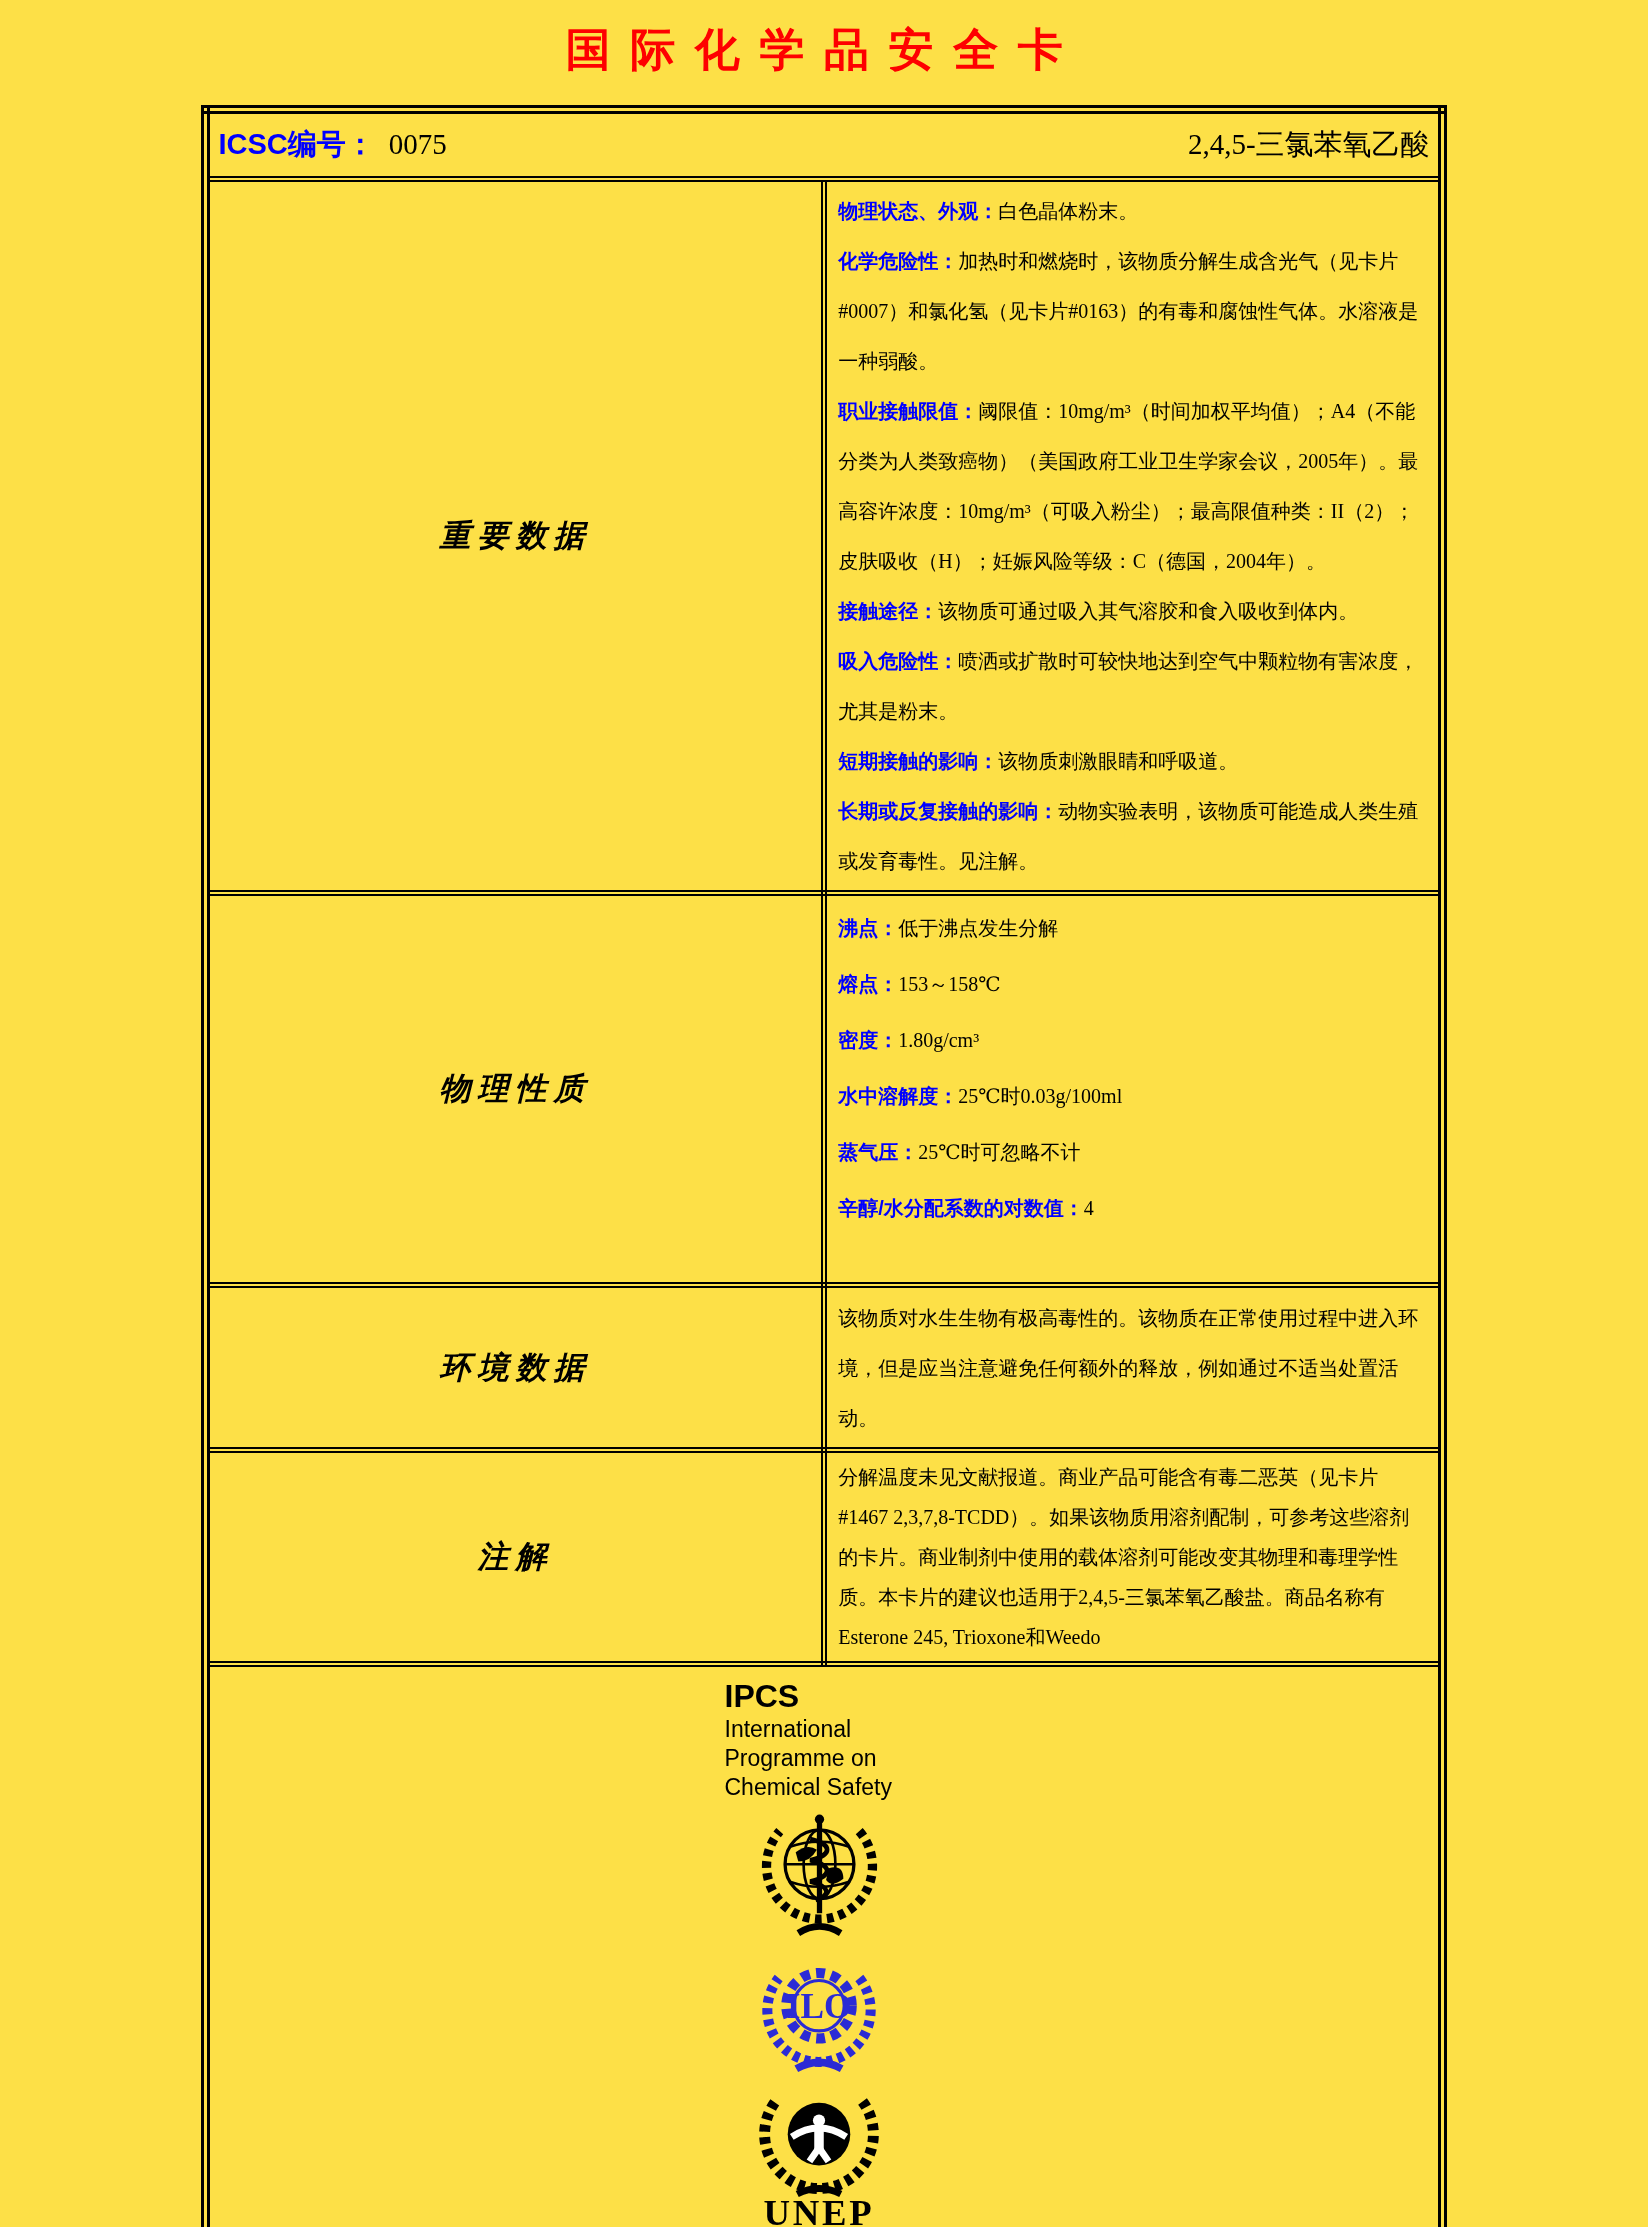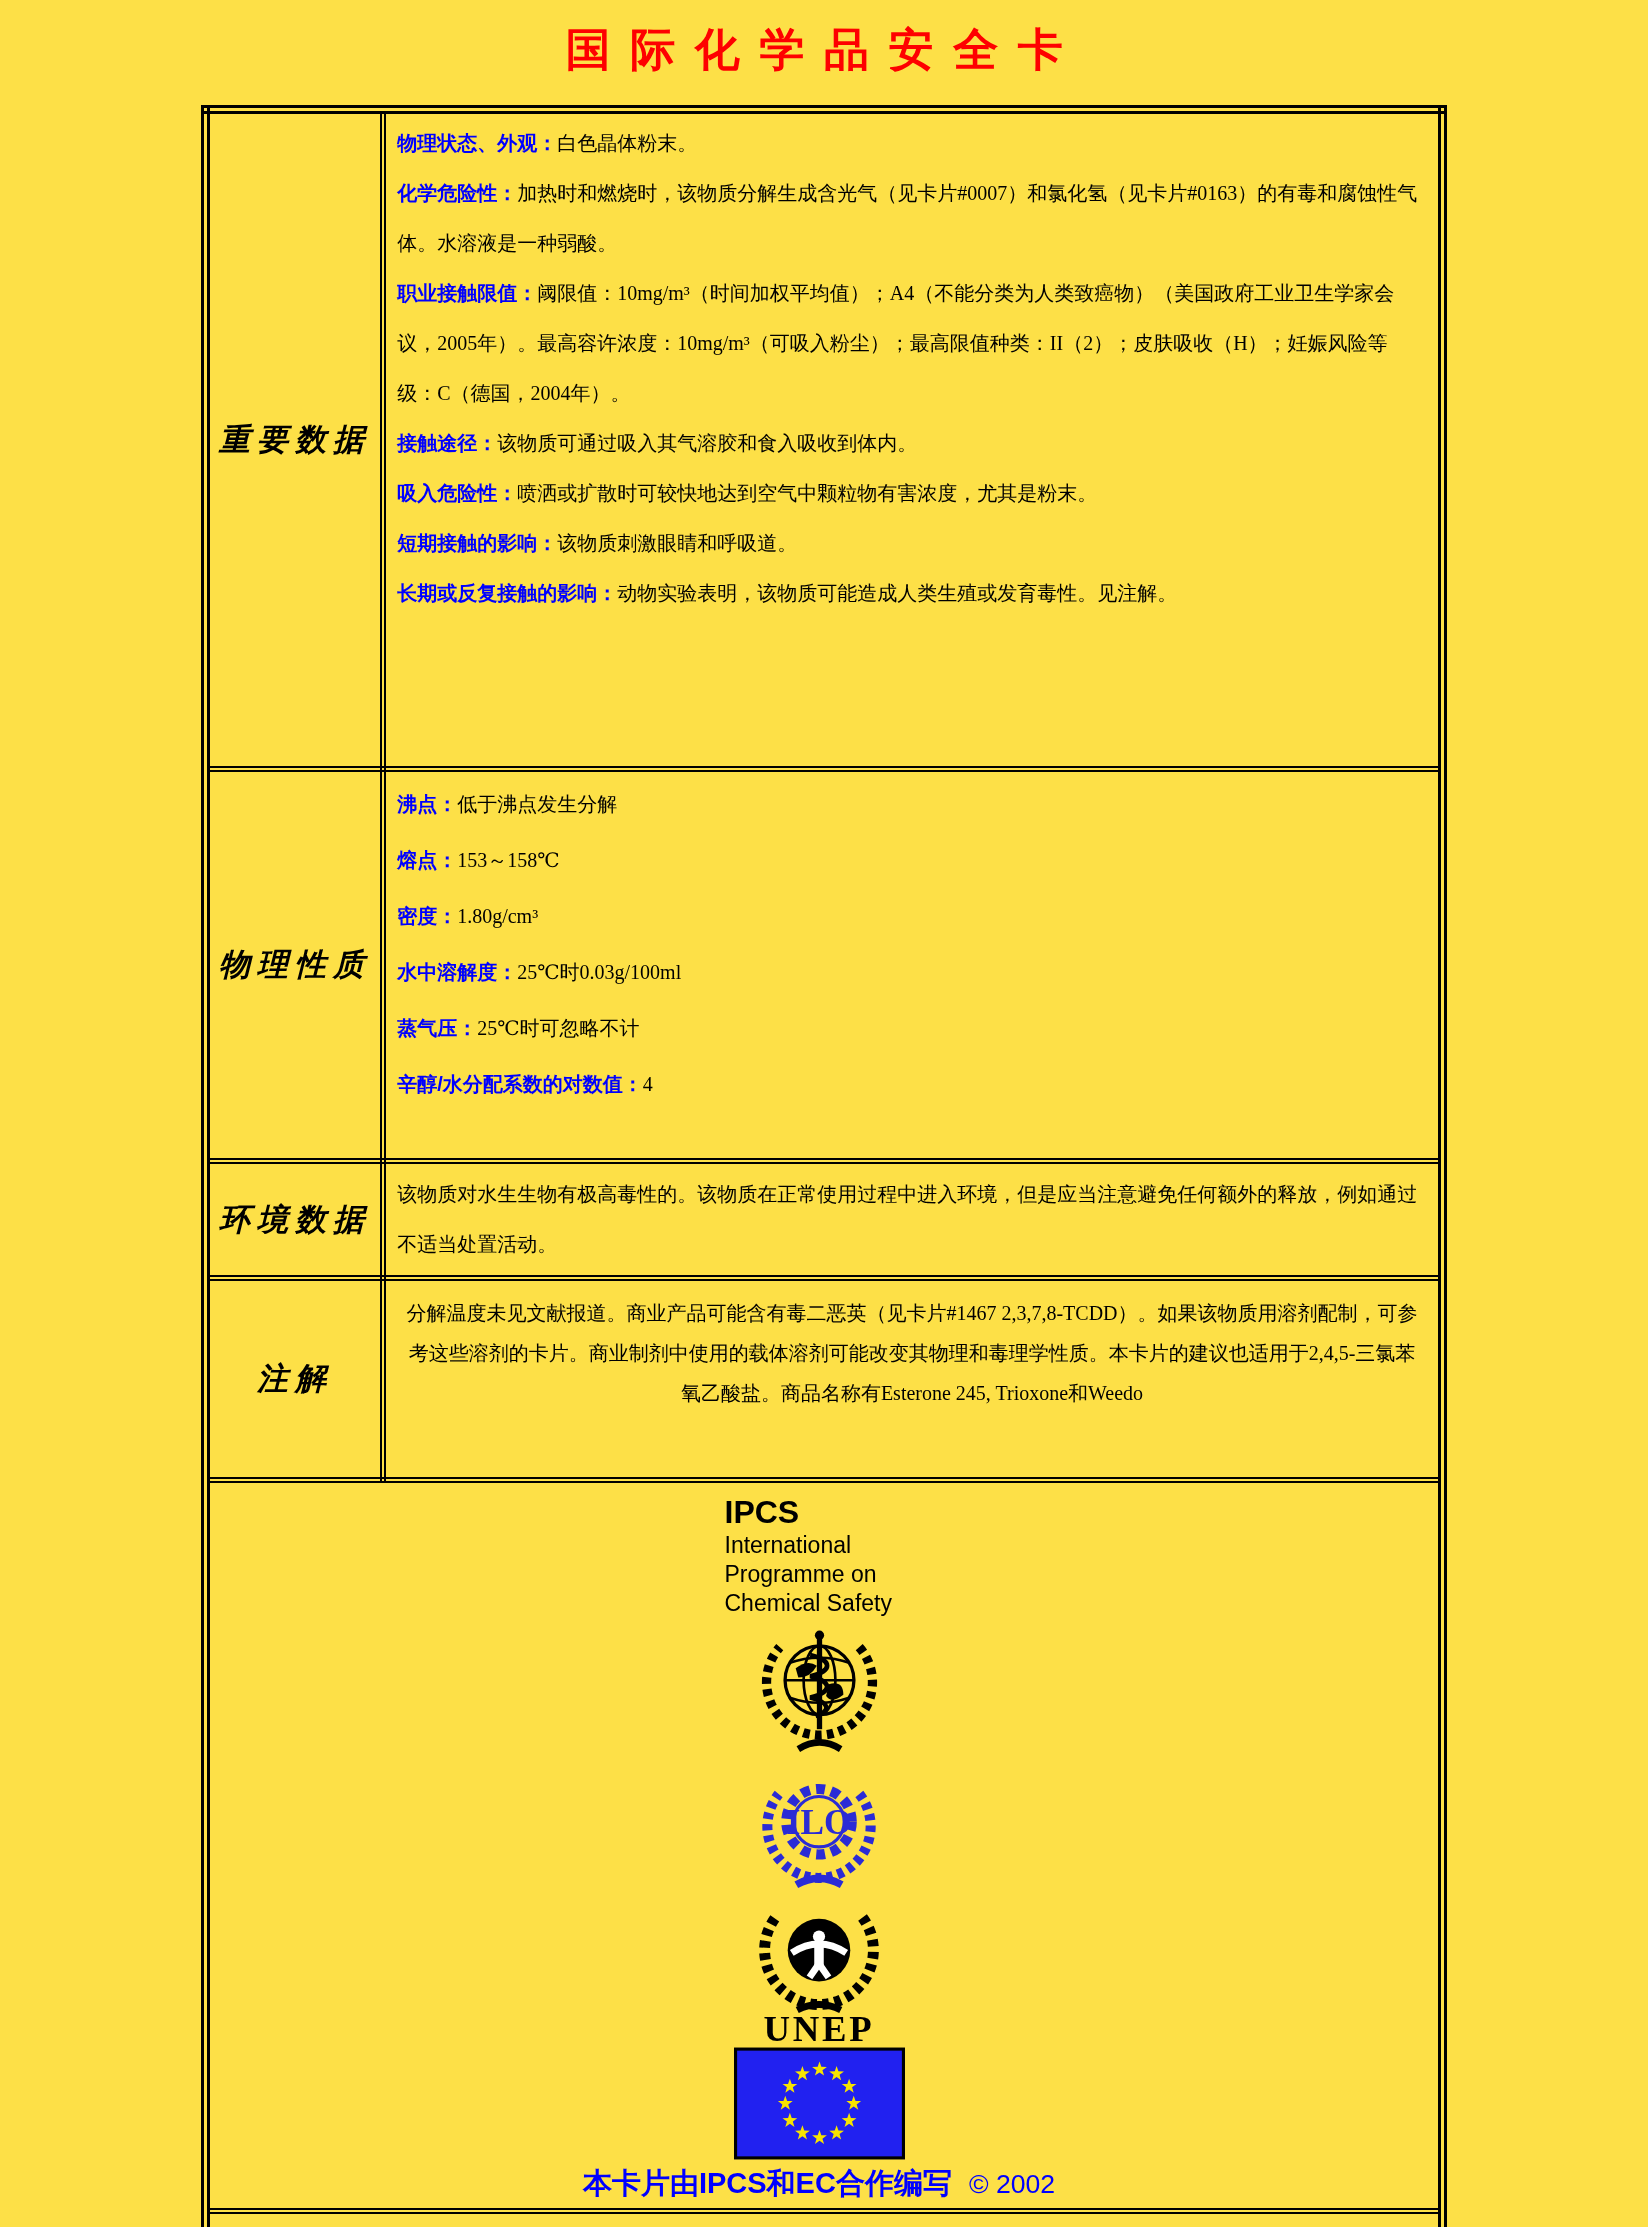--- a/index.html
+++ b/index.html
@@ -11,21 +11,21 @@
   table.card{border-collapse:collapse;margin:26.6px 0 0 201px;width:1246px;table-layout:fixed;
       border:9.8px double #000;}
   table.card td{border:6.3px double #000;color:#000;}
   td.rowlabel{width:168px;text-align:center;vertical-align:middle;color:#0000ff;
       font-family:"Liberation Sans","DejaVu Sans",sans-serif;font-weight:bold;
       font-size:31px;letter-spacing:7px;font-style:italic;}
   td.content{padding:4.2px 11.2px;font-size:20px;vertical-align:top;overflow-wrap:break-word;}
   .lbl{color:#0000ff;font-family:"Liberation Sans","DejaVu Sans",sans-serif;font-weight:bold;}
   .imp p,.env p{margin:0;line-height:50px;}
   .phys p{margin:0;line-height:56px;}
-  .notes p{margin:8px;line-height:40px;text-align:center;}
+  .notes p{margin:0;line-height:40px;}
   tr.icsc-row td{height:62px;font-size:29px;padding:0 8.4px;vertical-align:middle;}
   .spread{display:flex;justify-content:space-between;align-items:center;}
   .icsc-num{color:#000;margin-left:14px;}
   tr.imp-row td{height:644px;}
   tr.phys-row td{height:378px;margin-left:16px;}
   tr.env-row td{height:102px;}
   tr.notes-row td{height:188px;}
   tr.add-row td{height:45px;}
   tr.add-row td.content{vertical-align:middle;padding-top:0;padding-bottom:0;}
   tr.logos-row td{height:188px;vertical-align:top;padding:9.8px 24px 4.2px 14px;}
@@ -42,20 +42,30 @@
 </head>
 <body>
 
 <div class="page">
 
   <div class="doc-title">国际化学品安全卡</div>
 
   <table class="card">
 
     <tbody>
+        <tr class="icsc-row">
+      <td colspan="2">
+        <div class="spread">
+          <span>
+            <span class="lbl">ICSC编号：</span><span class="icsc-num">0075</span>
+          </span>
+          <span>2,4,5-三氯苯氧乙酸</span>
+        </div>
+      </td>
+    </tr>
 
     <tr class="imp-row">
       <td class="rowlabel">重要数据</td>
       <td class="content imp">
         <p><span class="lbl">物理状态、外观：</span><span>白色晶体粉末。</span></p>
         <p><span class="lbl">化学危险性：</span><span>加热时和燃烧时，该物质分解生成含光气（见卡片#0007）和氯化氢（见卡片#0163）的有毒和腐蚀性气体。水溶液是一种弱酸。</span></p>
         <p><span class="lbl">职业接触限值：</span><span>阈限值：10mg/m³（时间加权平均值）；A4（不能分类为人类致癌物）（美国政府工业卫生学家会议，2005年）。最高容许浓度：10mg/m³（可吸入粉尘）；最高限值种类：II（2）；皮肤吸收（H）；妊娠风险等级：C（德国，2004年）。</span></p>
         <p><span class="lbl">接触途径：</span><span>该物质可通过吸入其气溶胶和食入吸收到体内。</span></p>
         <p><span class="lbl">吸入危险性：</span><span>喷洒或扩散时可较快地达到空气中颗粒物有害浓度，尤其是粉末。</span></p>
         <p><span class="lbl">短期接触的影响：</span><span>该物质刺激眼睛和呼吸道。</span></p>

